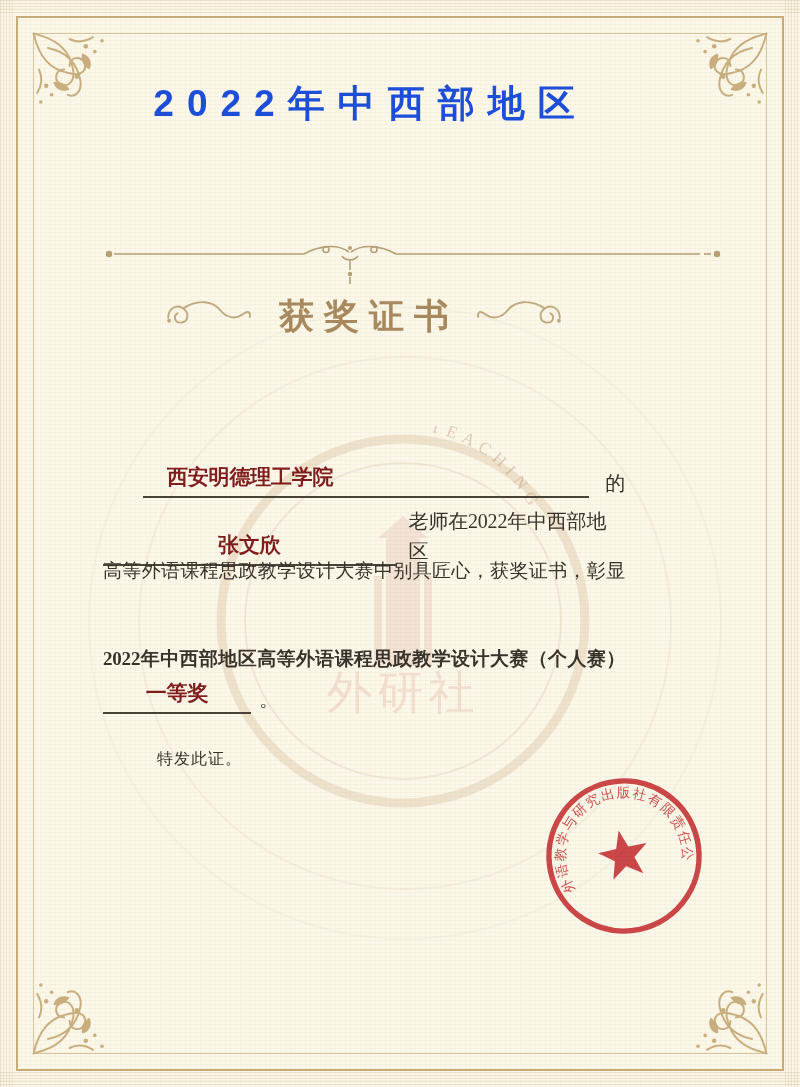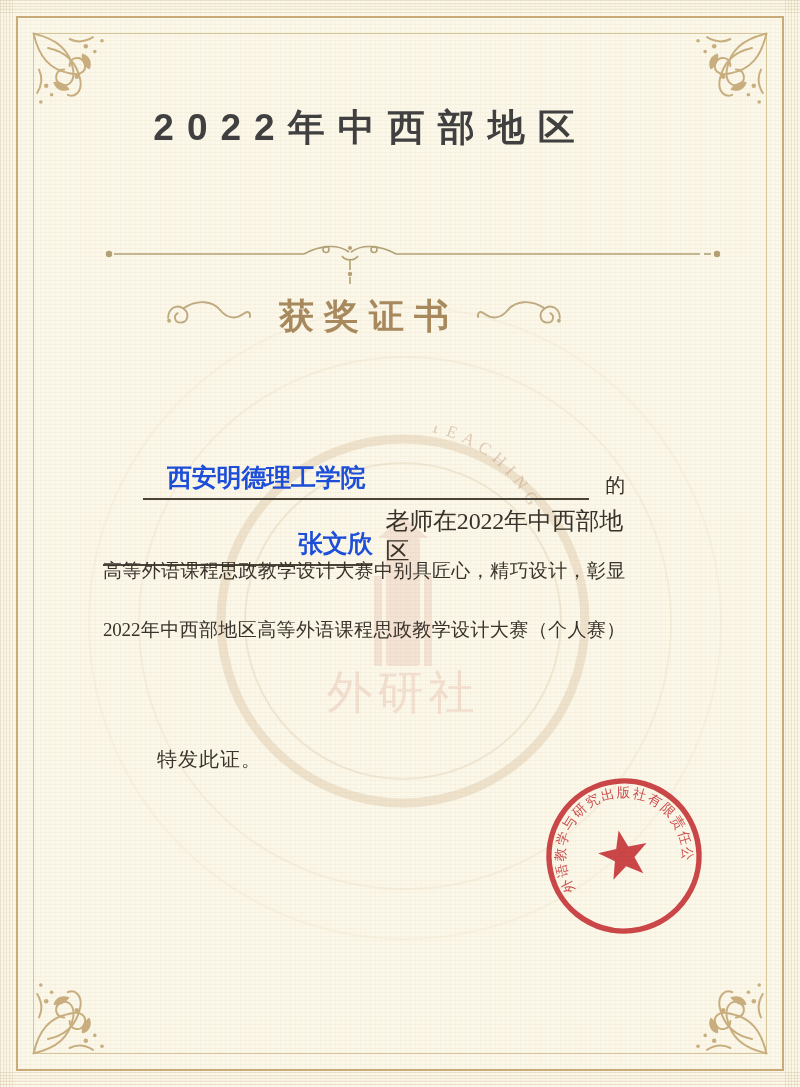--- a/index.html
+++ b/index.html
@@ -29,52 +29,52 @@
   .corner-tl { left:30px; top:30px; }
   .corner-tr { right:30px; top:30px; transform:scaleX(-1); }
   .corner-bl { left:30px; bottom:30px; transform:scaleY(-1); }
   .corner-br { right:30px; bottom:30px; transform:scale(-1,-1); }
   
   .ripple { position:absolute; border-radius:50%; border:2px solid rgba(195,165,115,.10); }
   .ripple-1 { left:138px; top:356px; width:530px; height:530px; }
   .ripple-2 { left:88px;  top:306px; width:630px; height:630px; border-color:rgba(195,165,115,.07); }
   .watermark { position:absolute; left:208px; top:426px; width:390px; height:390px; }
   
-  .title { position:absolute; left:103px; top:108px; width:522px; text-align:center;
-    color:#404040; font-family:"Liberation Sans","DejaVu Sans",sans-serif; font-weight:900; }
+  .title { position:absolute; left:103px; top:84px; width:522px; text-align:center;
+    color:#1d4ed8; font-family:"Liberation Sans","DejaVu Sans",sans-serif; font-weight:900; }
   .title-line1 { font-size:37px; letter-spacing:13px; padding-left:13px; line-height:1.1; }
   .title-line2 { font-size:39px; letter-spacing:0.5px; margin-top:11px; line-height:1.1; }
   
   .divider { position:absolute; left:104px; top:244px; width:620px; height:46px; color:#b3a175; }
   .divider .stroke { stroke:currentColor; stroke-width:1.6; fill:none; }
   .divider .dot { fill:currentColor; }
   
   .subtitle-row { position:absolute; left:103px; top:290px; width:522px; height:52px;
     display:flex; align-items:center; justify-content:center; gap:16px; }
   .subtitle { color:#a8895e; font-size:35px; font-weight:700; letter-spacing:10px; padding-left:10px; white-space:nowrap; }
   .swash { width:88px; height:38px; color:#bfa97f; flex:none; }
   .swash-r { transform:scaleX(-1); }
   
   .bodyline { position:absolute; left:103px; width:522px; font-size:19px; letter-spacing:-0.2px;
     color:#38322a; line-height:30px; }
   .just { text-align:justify; text-align-last:justify; }
   .row { display:flex; align-items:flex-end; }
   .u { display:inline-block; border-bottom:2px solid #494236; padding-bottom:3px; }
-  .fill { font-family:"Liberation Sans","DejaVu Sans",sans-serif; font-weight:600; font-size:25px; color:#1d4ed8; }
+  .fill { font-family:"Liberation Sans","DejaVu Sans",sans-serif; font-weight:600; font-size:21px; color:#7f1d1d; }
   .row1 { top:462px; }
   .row1 .u { width:434px; margin-left:40px; padding-left:24px; }
   .row1 .suffix { margin-left:16px; font-size:20px; }
   .row2 { top:506px; }
-  .row2 .u { width:294px; text-align:right; }
-  .row2 .after { margin-left:13px; font-size:24px; }
-  .l3 { top:556px; } .l4 { top:600px; } .l5 { top:615px; }
+  .row2 .u { width:294px; text-align:center; }
+  .row2 .after { margin-left:13px; font-size:20px; }
+  .l3 { top:556px; } .l4 { top:600px; } .l5 { top:644px;font-weight:bold; }
   .award-row { top:678px; }
   .award-row .u { width:148px; text-align:center; }
   .award-row .suffix { margin-left:8px; font-size:20px; }
-  .closing { top:744px; margin-left:54px; font-size:20px; letter-spacing:1px; }
+  .closing { top:744px; margin-left:54px; font-size:16px; letter-spacing:1px; }
   
   .signature { position:absolute; top:810px; right:108px; text-align:right;
     font-size:21px; line-height:36px; color:#38322a; letter-spacing:0.5px; }
   .sig-line1 { padding-right:22px; }
   
   .seal { position:absolute; left:542px; top:774px; width:164px; height:164px;
     transform:rotate(-12deg); mix-blend-mode:multiply; opacity:.92; }
   .seal text { font-family:"Liberation Serif","DejaVu Serif",serif; }
   .hidden-defs { position:absolute; width:0; height:0; overflow:hidden; }
 </style>
@@ -191,23 +191,27 @@
   <div class="bodyline row row1">
     <span class="u"><span class="fill">西安明德理工学院</span></span>
     <span class="suffix">的</span>
   </div>
 
   <div class="bodyline row row2">
     <span class="u"><span class="fill">张文欣</span></span>
     <span class="after">老师在2022年中西部地区</span>
   </div>
 
-  <div class="bodyline just l3">高等外语课程思政教学设计大赛中别具匠心，精巧设计，彰显</div>
+  <div class="bodyline just l3">高等外语课程思政教学设计大赛中别具匠心，获奖证书，彰显</div>
   <div class="bodyline just l5">2022年中西部地区高等外语课程思政教学设计大赛（个人赛）</div>
 
+  <div class="bodyline row award-row">
+    <span class="u"><span class="fill">一等奖</span></span>
+    <span class="suffix">。</span>
+  </div>
 
   <div class="bodyline closing">特发此证。</div>
 
   <div class="signature">
   </div>
 
   <svg class="seal" viewBox="0 0 164 164">
     <circle cx="82" cy="82" r="75" fill="none" stroke="#c5242b" stroke-width="5.5" stroke-opacity="0.9"></circle>
     <polygon fill="#c5242b" fill-opacity="0.9" points="82,56 88.2,73.5 106.7,74 92,85.2 97.3,103 82,92.5 66.7,103 72,85.2 57.3,74 75.8,73.5"></polygon>
     <path id="sealArc" d="M28.5,106.9 A59,59 0 1 1 135.5,106.9" fill="none"></path>

